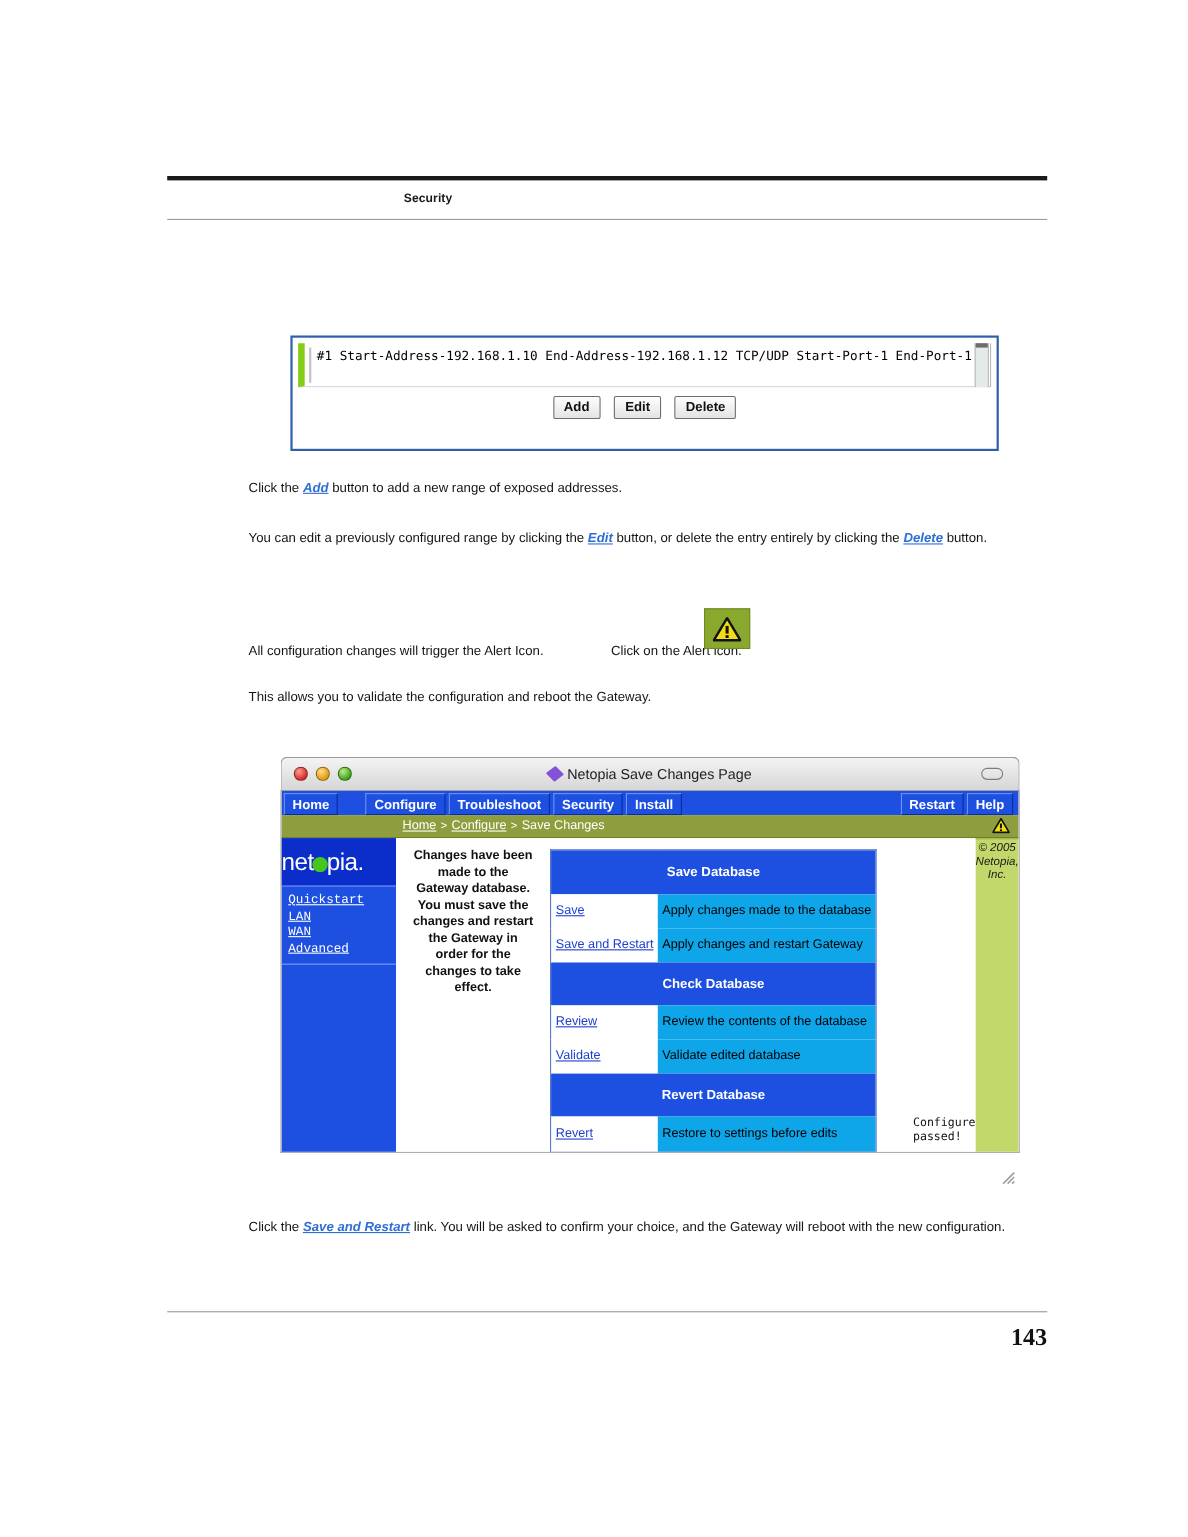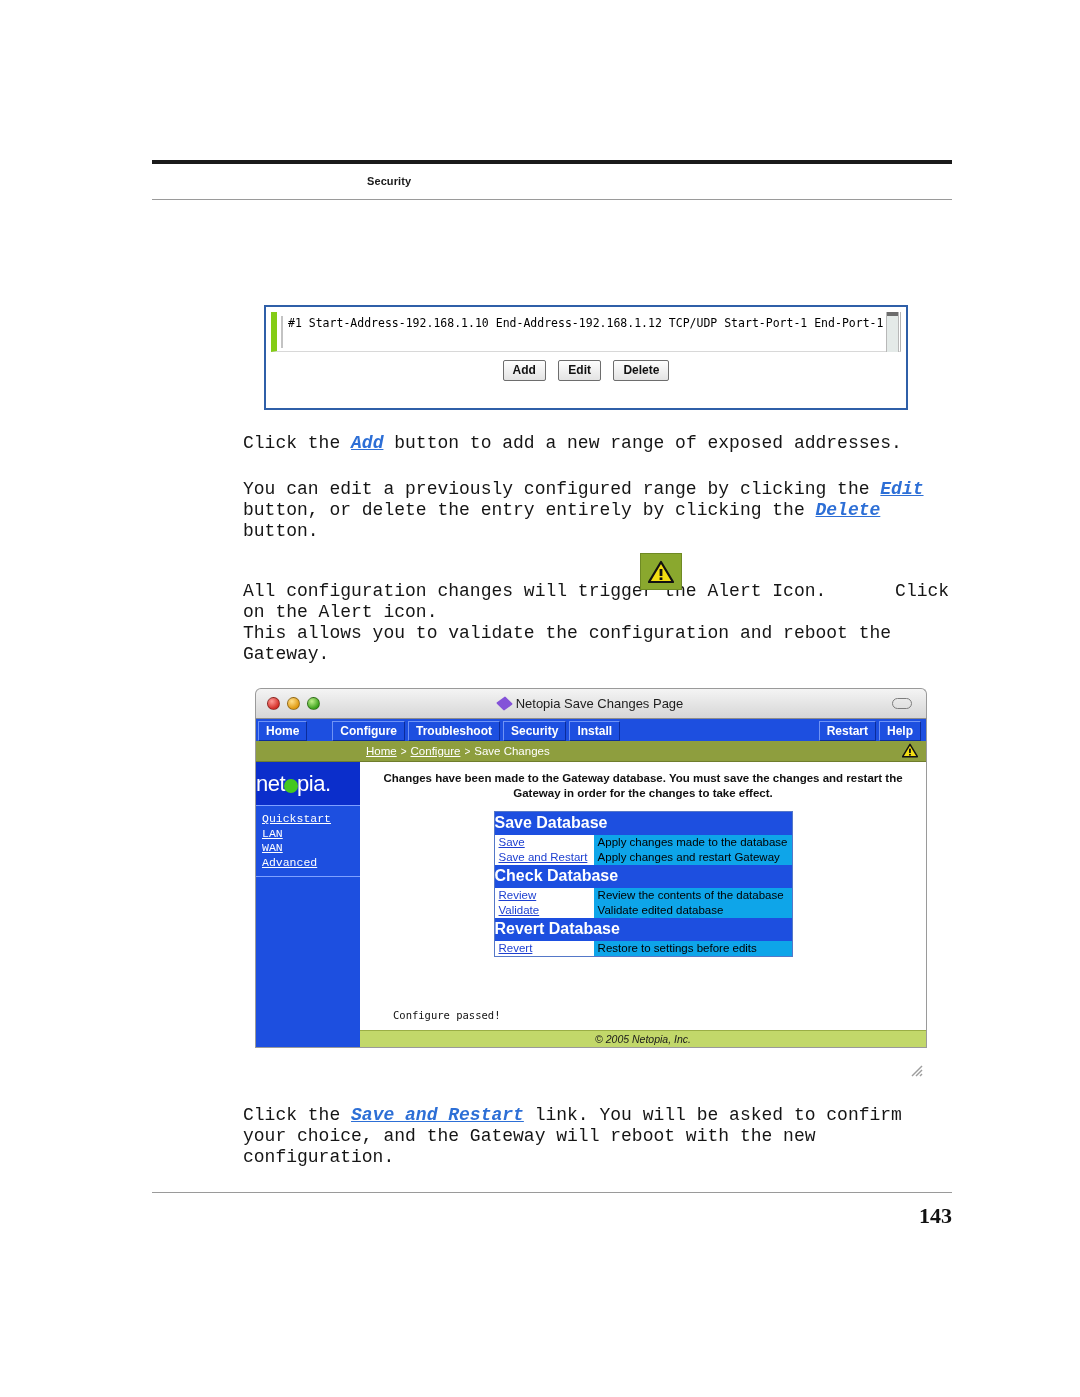--- a/index.html
+++ b/index.html
@@ -46,22 +46,22 @@
   .ea-buttons { text-align:center; margin-top:8px; }
   .ea-btn {
     display:inline-block; font-size:12px; font-weight:bold; color:#111;
     background:linear-gradient(#fefefe,#e3e3e3);
     border:1px solid #6d6d6d; border-radius:2px;
     padding:2px 9px 3px; margin:0 4px; min-width:40px;
   }
 
   
   .para {
-    position:absolute; left:243px; width:712px;
-    font-size:18px; line-height:21px; color:#151515;font-family:Liberation Mono, monospace;
+    position:absolute; left:226px; width:712px;
+    font-size:12px; line-height:21px; color:#151515;
   }
   .lnk { color:#2d6fd6; font-weight:bold; font-style:italic; text-decoration:underline; }
   .p1 { top:433px; }
   .p2 { top:479px; }
   .p3 { top:581px; }
   .p4 { top:623px; }
   .p5 { top:1105px; }
 
   
   .alert-inline {
@@ -142,32 +142,32 @@
   .logo .dot-o {
     display:inline-block; width:14px; height:14px; background:#44c81e;
     border-radius:50%; margin:0 -1px; position:relative; top:2px;
   }
   .sidelinks { padding:6px 0 6px 6px; border-bottom:1px solid #7fa0ff;font-family:Liberation Mono, monospace; }
   .sidelink {
     display:block; color:#ffffff; font-size:11.5px; text-decoration:underline;
     line-height:14.5px;
   }
 
-  .main { flex:1; background:#ffffff; position:relative; display:flex; flex-direction:column; }
+  .main { flex:1; background:#ffffff; position:relative; display:flex; flex-direction:row; }
   .notice {
     font-size:11.5px; font-weight:bold; text-align:center; color:#111;
     padding:9px 14px 0; line-height:15px;
   }
   .dbtable {
     width:299px; margin:10px auto 0; border:1px solid #5578c8;
     border-collapse:collapse; background:#fff;
   }
   .dbtable th {
-    background:#1d4fe0; color:#ffffff; font-size:16px; font-weight:bold;
-    text-align:left; padding:2px 0 3px;
+    background:#1d4fe0; color:#ffffff; font-size:12px; font-weight:bold;
+    text-align:center; padding:2px 0 3px;
   }
   .dbtable td { font-size:11.5px; padding:1px 4px 2px; vertical-align:middle; }
   .dbtable td.link-cell { background:#ffffff; white-space:nowrap; width:108px; }
   .dbtable td.desc-cell { background:#0ea5e9; white-space:nowrap; }
   .dblink { color:#1d3fd0; text-decoration:underline; }
 
   .validation {
     font-family:"DejaVu Sans Mono", monospace; font-size:10.5px;
     margin:auto 0 0 33px; padding-bottom:9px; color:#111;
   }

